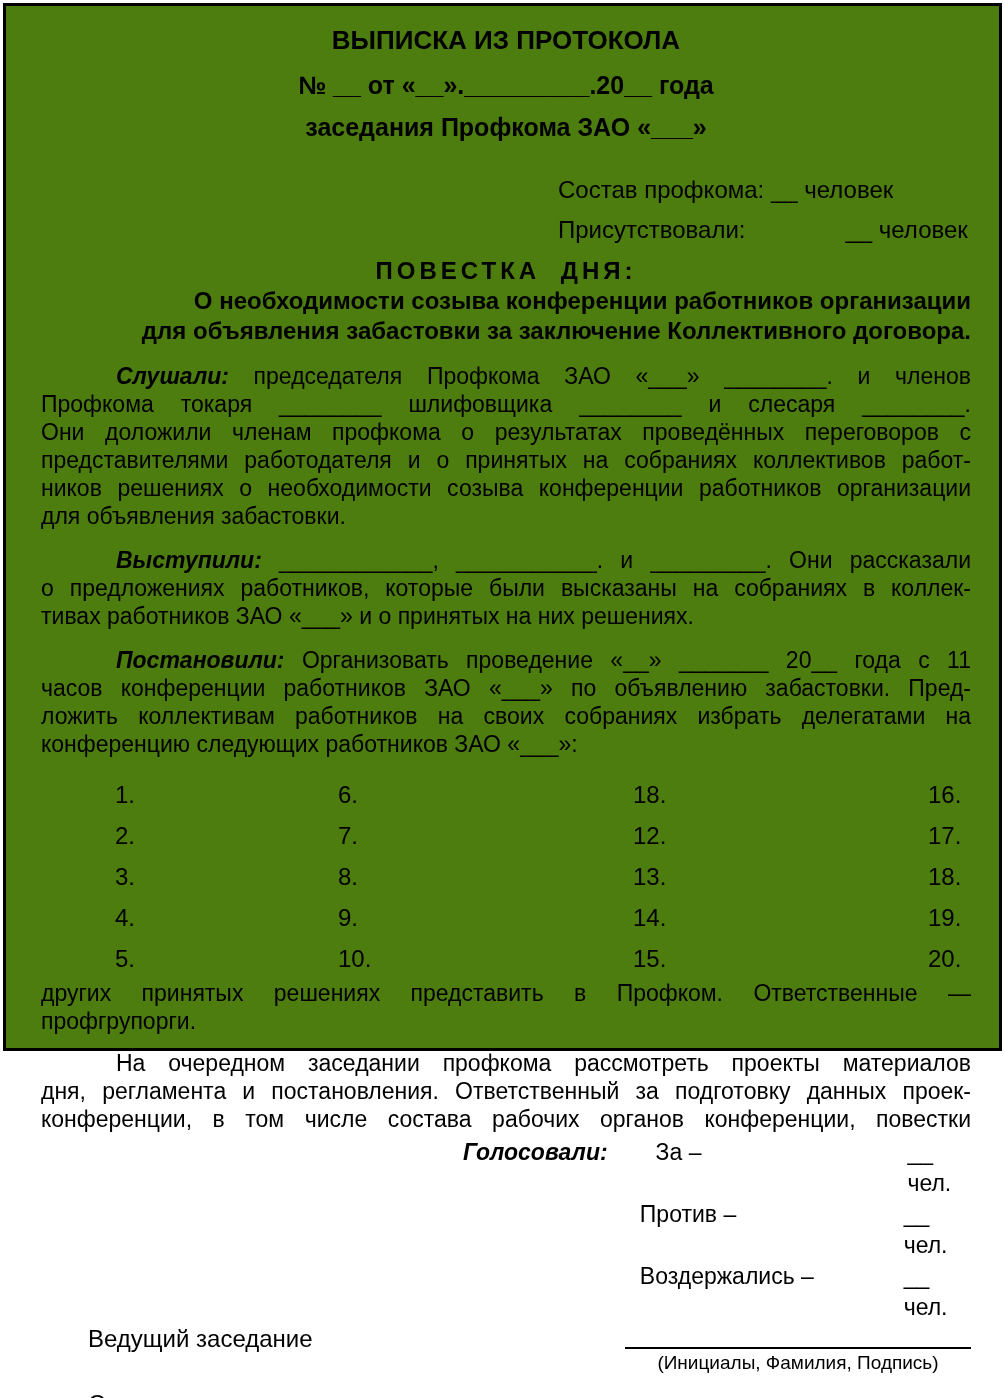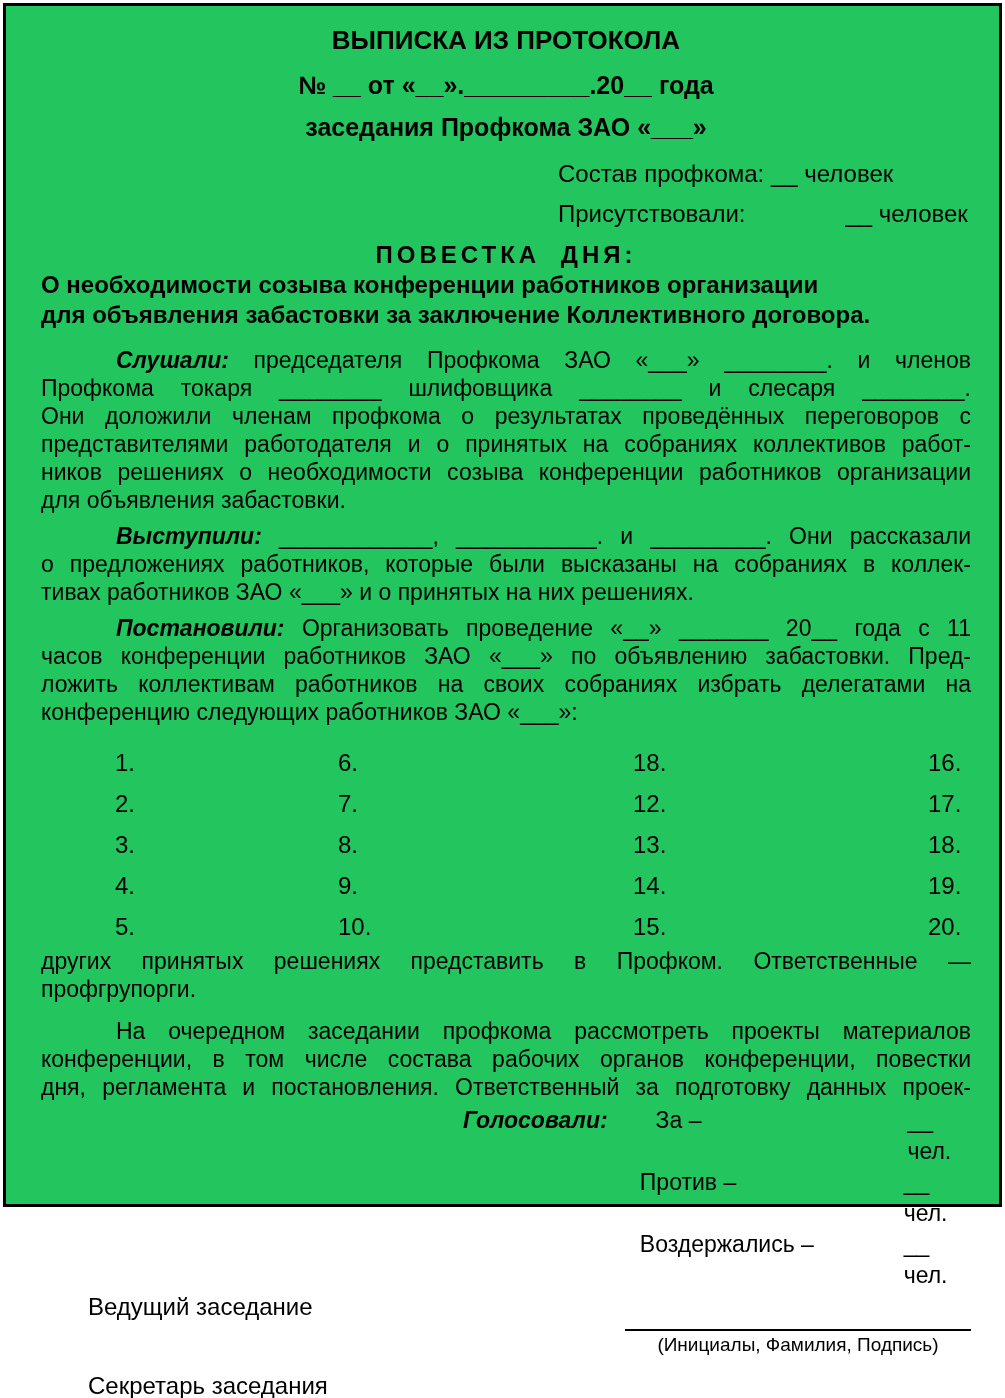--- a/index.html
+++ b/index.html
@@ -8,24 +8,24 @@
     background: #fff;
     width: 1005px;
     height: 1398px;
     overflow: hidden;
     font-family: "Liberation Sans", sans-serif;
     color: #000;
   }
   .page {
     box-sizing: border-box;
     width: 999px;
-    height: 1204px;
+    height: 1048px;
     margin: 3px;
     border: 3px solid #000;
-    background: #22c55e;
+    background: #4d7c0f;
     position: relative;
   }
   .inner { padding: 12px 28px 0 35px; }
 
   .title {
     text-align: center;
     font-weight: bold;
     font-size: 26px;
     line-height: 32px;
     margin-top: 6px;
@@ -34,46 +34,46 @@
     text-align: center;
     font-weight: bold;
     font-size: 25px;
     line-height: 30px;
   }
   .numline { margin-top: 14px; }
   .meetline { margin-top: 12px; }
 
   .composition {
     margin-left: 517px;
-    margin-top: 12px;
+    margin-top: 28px;
     font-size: 24px;
     line-height: 40px;
   }
   .comp-gap { display: inline-block; width: 100px; }
 
   .povestka {
     text-align: center;
     font-weight: bold;
     font-size: 24px;
     line-height: 30px;
     margin-top: 6px;
     letter-spacing: 4px;
     word-spacing: 10px;
   }
   .agenda-line {
-    text-align: left;
+    text-align: right;
     font-weight: bold;
     font-size: 24px;
     line-height: 30px;
   }
 
   .para {
     font-size: 23px;
     line-height: 28px;
-    margin-top: 8px;
+    margin-top: 16px;
   }
   #paragraphs-main .para:first-child { margin-top: 16px; }
   #paragraphs-closing .para:first-child { margin-top: 0; }
   #paragraphs-closing .para + .para { margin-top: 14px; }
   .line.j { text-align: justify; text-align-last: justify; text-justify: inter-word; }
   .line.ind { text-indent: 75px; }
   .lead { font-weight: bold; font-style: italic; }
 
   .delegates {
     margin-top: 16px;
@@ -94,21 +94,21 @@
   .vlead { width: 145px; font-weight: bold; font-style: italic; }
   .vlabel { width: 243px; }
 
   .signatures { margin-top: 2px; }
   .sigrow { display: flex; justify-content: space-between; }
   .sigrow + .sigrow { margin-top: 17px; }
   .siglabel { margin-left: 47px; font-size: 24px; line-height: 28px; }
   .sigright { width: 346px; }
   .sigcap {
     border-top: 2px solid #000;
-    margin-top: 36px;
+    margin-top: 22px;
     padding-top: 3px;
     font-size: 19px;
     line-height: 21px;
     text-align: center;
   }
 </style>
 </head>
 <body>
 
 <div class="page">
@@ -174,22 +174,22 @@
         <div class="dcell">20.</div>
       </div>
 
     <div id="paragraphs-closing">
         <div class="para">
           <div class="line j">других принятых решениях представить в Профком. Ответственные —</div>
           <div class="line">профгрупорги.</div>
         </div>
         <div class="para">
           <div class="line j ind">На очередном заседании профкома рассмотреть проекты материалов</div>
+          <div class="line j">дня, регламента и постановления. Ответственный за подготовку данных проек-</div>
           <div class="line j">конференции, в том числе состава рабочих органов конференции, повестки</div>
-          <div class="line j">дня, регламента и постановления. Ответственный за подготовку данных проек-</div>
         </div>
       </div>
 
     <div class="voting" id="voting">
         <div class="vrow">
           <span class="vlead">Голосовали:</span>
           <span class="vlabel">За –</span>
           <span class="vvalue">__ чел.</span>
         </div>
         <div class="vrow">

